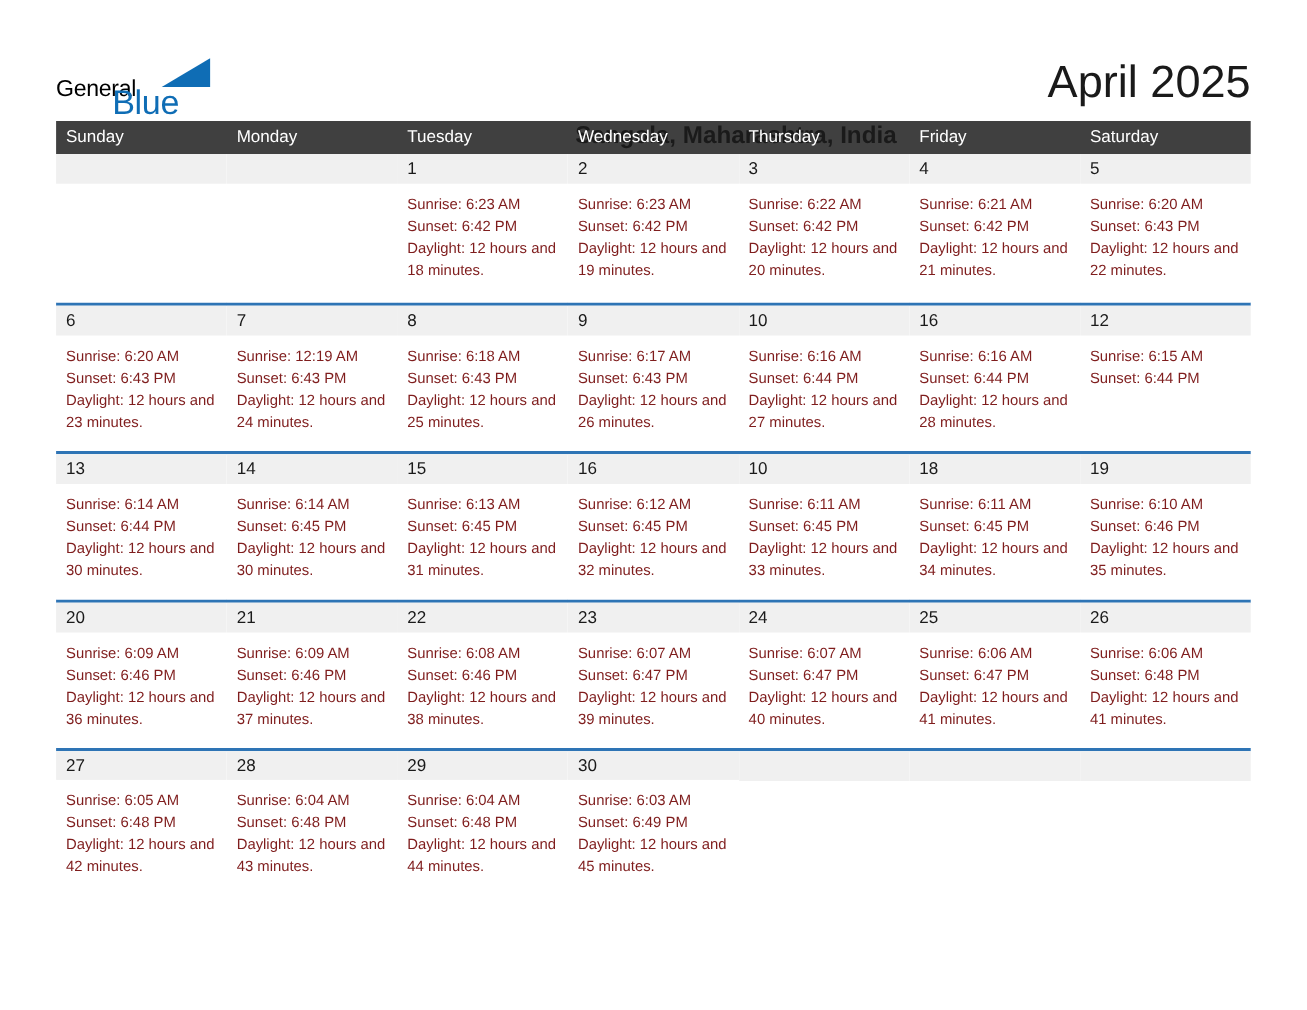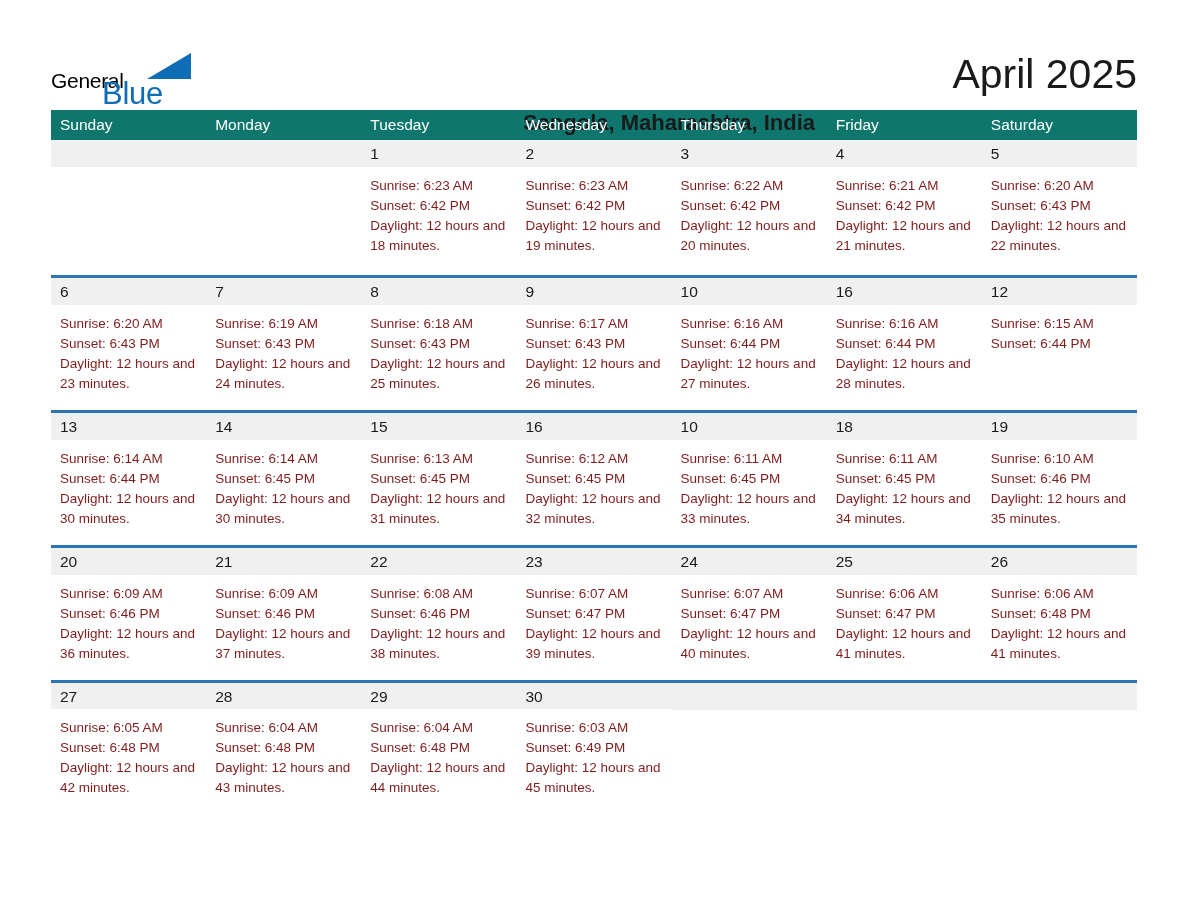--- a/index.html
+++ b/index.html
@@ -94,21 +94,21 @@
   }
 
   
   .calendar {
     margin: 0 51px;
     width: 1086px;
   }
 
   .dow-row {
     display: flex;
-    background: #0f766e;
+    background: #404040;
     height: 30px;
     align-items: center;
   }
   .dow {
     flex: 1 1 0;
     color: #ffffff;
     font-size: 15.5px;
     line-height: 18px;
     padding-left: 9px;
     white-space: nowrap;
@@ -238,21 +238,21 @@
             <div class="day-num-band">6</div>
             <div class="day-body">
               <div>Sunrise: 6:20 AM</div>
               <div>Sunset: 6:43 PM</div>
               <div class="wrap">Daylight: 12 hours and 23 minutes.</div>
             </div>
           </div>
           <div class="daycell">
             <div class="day-num-band">7</div>
             <div class="day-body">
-              <div>Sunrise: 6:19 AM</div>
+              <div>Sunrise: 12:19 AM</div>
               <div>Sunset: 6:43 PM</div>
               <div class="wrap">Daylight: 12 hours and 24 minutes.</div>
             </div>
           </div>
           <div class="daycell">
             <div class="day-num-band">8</div>
             <div class="day-body">
               <div>Sunrise: 6:18 AM</div>
               <div>Sunset: 6:43 PM</div>
               <div class="wrap">Daylight: 12 hours and 25 minutes.</div>

